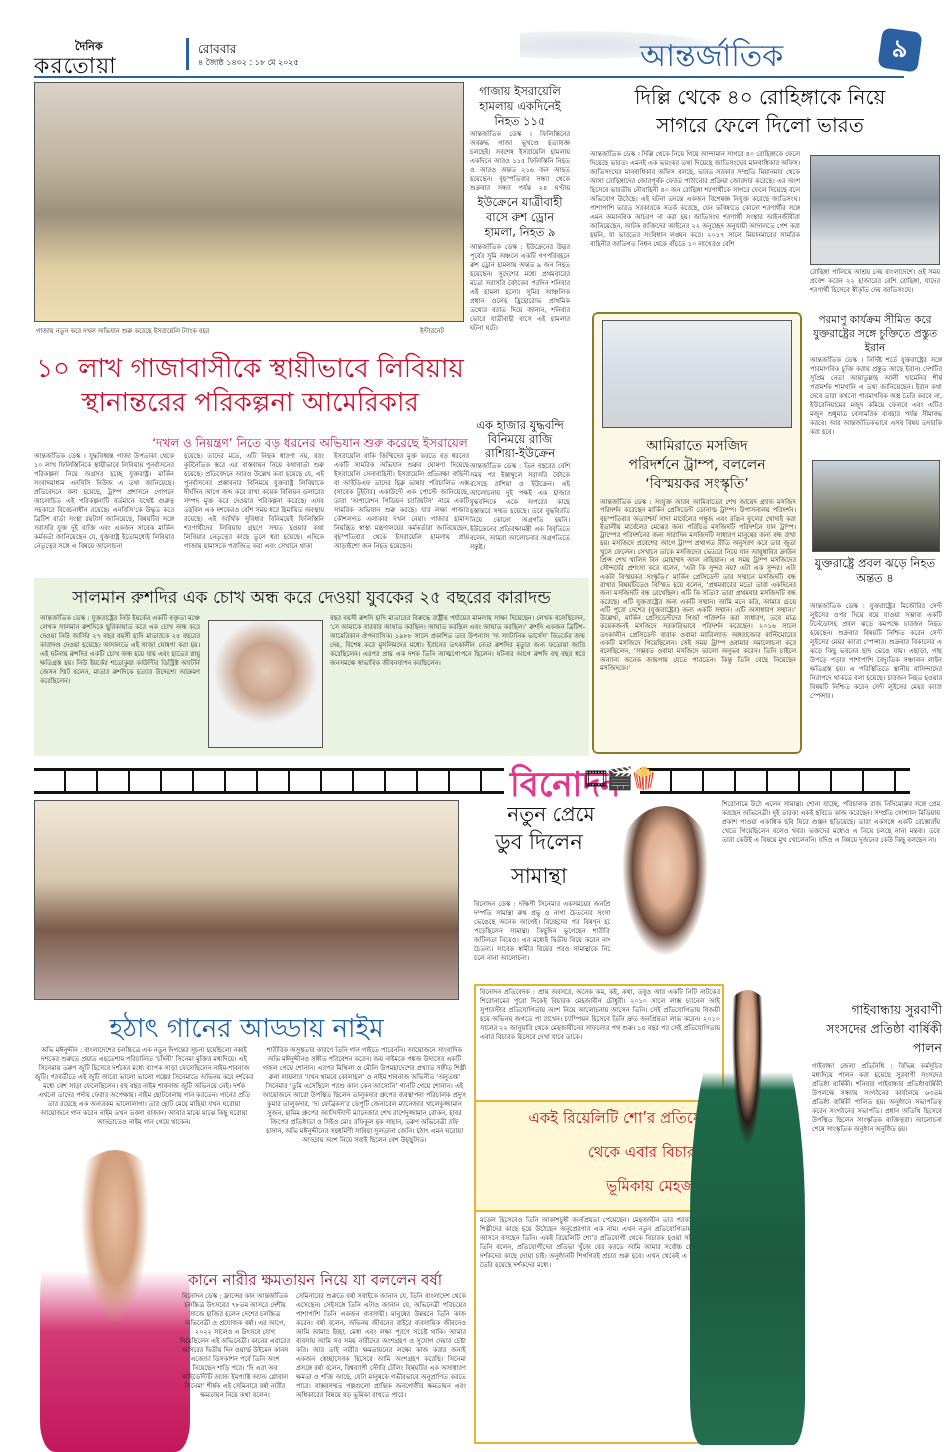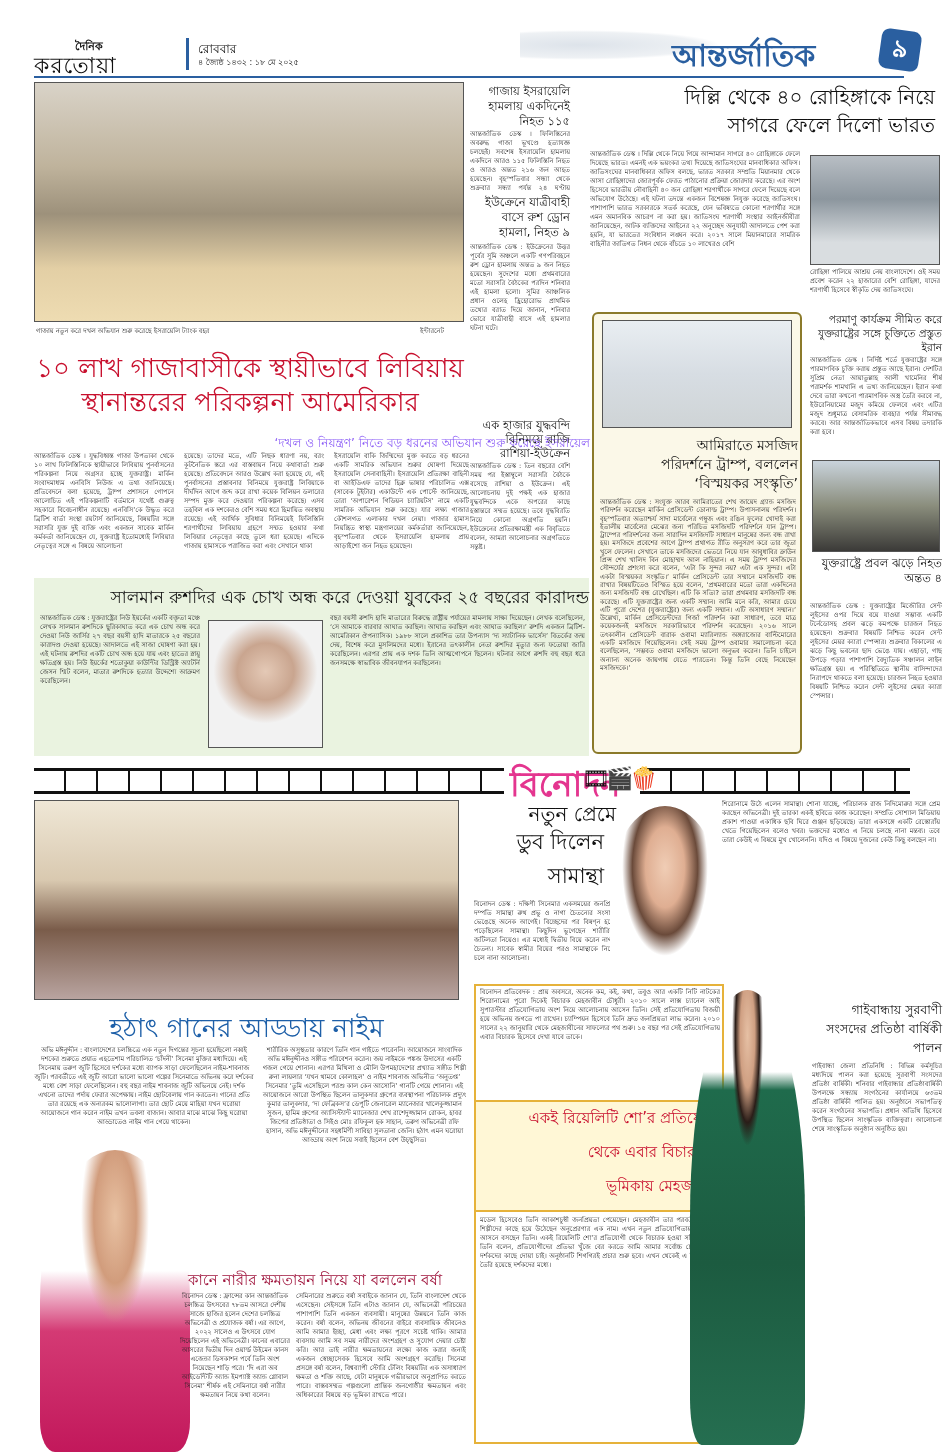--- a/index.html
+++ b/index.html
@@ -5,26 +5,26 @@
 *{box-sizing:border-box;margin:0;padding:0}
 body{width:945px;height:1452px;background:#fff;font-family:"DejaVu Sans",sans-serif;color:#111;position:relative;overflow:hidden}
 .abs{position:absolute}
 .hdr-line{left:34px;top:76px;width:870px;height:2px;background:#2a5fa0}
 .brand-small{left:75px;top:38px;font-size:11px;font-weight:bold}
 .brand{left:34px;top:48px;font-size:22px;font-weight:400;letter-spacing:1px}
 .vbar{left:186px;top:38px;width:3px;height:32px;background:#2a5fa0}
 .day{left:198px;top:40px;font-size:12px}
 .date{left:198px;top:56px;font-size:8px}
 .worldmap{left:520px;top:30px;width:200px;height:30px;background:radial-gradient(ellipse at 30% 50%,#dde3ea 0%,#eef1f4 60%,transparent 70%)}
-.section{left:672px;top:32px;font-size:30px;font-weight:bold;color:#2a5fa0}
+.section{left:640px;top:32px;font-size:30px;font-weight:normal;color:#2a5fa0}
 .pagenum{left:880px;top:30px;width:40px;height:40px;background:#2a5fa0;color:#fff;border-radius:8px;font-size:24px;font-weight:bold;display:flex;align-items:center;justify-content:center;transform:rotate(8deg)}
 .photo{background:linear-gradient(180deg,#cfc7b8 0%,#b5a78f 45%,#d8c29a 75%,#e2cfa6 100%);border:1px solid #555}
 .cap{font-size:6.5px;color:#222}
 .h-red{color:#c8102e;font-weight:normal;text-align:center}
-.hd{font-weight:normal;text-align:right;color:#111}
+.hd{font-weight:normal;text-align:center;color:#111}
 .body{font-size:6.5px;line-height:9px;text-align:justify;color:#222;overflow:hidden}
 .boxed{border:2px solid #8b7a2a;border-radius:6px;background:#fbf8e8}
 .green-band{background:#eaf3e0}
 .film{height:26px;border-top:3px solid #111;border-bottom:3px solid #111;background:repeating-linear-gradient(90deg,#fff 0 30px,#111 30px 32px)}
 .binodon{font-size:34px;font-weight:bold;color:#e4358f}
 .blue-h{color:#1d5fa8;text-align:center}
 .person{border-radius:50% 50% 10% 10%}
 </style>
 </head>
 <body>
@@ -40,21 +40,21 @@
     <span>৯</span>
   </div>
 <div class="abs hdr-line"></div>
 
 <div class="abs photo" style="left:34px;top:82px;width:430px;height:240px;background:linear-gradient(180deg,#d9d3c8 0%,#bfb39c 35%,#9d917b 55%,#e3cfa5 78%,#eedcb2 100%)"></div>
 <div class="abs cap" style="left:36px;top:326px">গাজায় নতুন করে দখল অভিযান শুরু করেছে ইসরায়েলি ট্যাংক বহর</div>
 <div class="abs cap" style="left:420px;top:326px">ইন্টারনেট</div>
 
 <div class="abs h-red" style="left:30px;top:352px;width:440px;font-size:26px;line-height:32px">১০ লাখ গাজাবাসীকে স্থায়ীভাবে লিবিয়ায়</div>
 <div class="abs h-red" style="left:30px;top:386px;width:440px;font-size:26px;line-height:32px">স্থানান্তরের পরিকল্পনা আমেরিকার</div>
-<div class="abs hd" style="left:30px;top:434px;width:560px;font-size:12px;color:#8b5cf6">‘দখল ও নিয়ন্ত্রণ’ নিতে বড় ধরনের অভিযান শুরু করেছে ইসরায়েল</div>
+<div class="abs hd" style="left:30px;top:434px;width:560px;font-size:12px;color:#be185d">‘দখল ও নিয়ন্ত্রণ’ নিতে বড় ধরনের অভিযান শুরু করেছে ইসরায়েল</div>
 <div class="abs body" style="left:34px;top:452px;width:140px;height:100px">আন্তর্জাতিক ডেস্ক । যুদ্ধবিধ্বস্ত গাজা উপত্যকা থেকে ১০ লাখ ফিলিস্তিনিকে স্থায়ীভাবে লিবিয়ায় পুনর্বাসনের পরিকল্পনা নিয়ে অগ্রসর হচ্ছে যুক্তরাষ্ট্র। মার্কিন সংবাদমাধ্যম এনবিসি নিউজ এ তথ্য জানিয়েছে। প্রতিবেদনে বলা হয়েছে, ট্রাম্প প্রশাসনে গোপনে আলোচিত এই পরিকল্পনাটি বর্তমানে যথেষ্ট গুরুত্ব সহকারে বিবেচনাধীন রয়েছে। এনবিসি’কে উদ্ধৃত করে ব্রিটিশ বার্তা সংস্থা রয়টার্স জানিয়েছে, বিষয়টির সঙ্গে সরাসরি যুক্ত দুই ব্যক্তি এবং একজন সাবেক মার্কিন কর্মকর্তা জানিয়েছেন যে, যুক্তরাষ্ট্র ইতোমধ্যেই লিবিয়ার নেতৃত্বের সঙ্গে এ বিষয়ে আলোচনা</div>
 <div class="abs body" style="left:184px;top:452px;width:140px;height:100px">হয়েছে। তাদের মতে, এটি নিছক ধারণা নয়, বরং কূটনৈতিক স্তরে এর বাস্তবায়ন নিয়ে কথাবার্তা শুরু হয়েছে। প্রতিবেদনে আরও উল্লেখ করা হয়েছে যে, এই পুনর্বাসনের প্রস্তাবনার বিনিময়ে যুক্তরাষ্ট্র লিবিয়াকে দীর্ঘদিন আগে জব্দ করে রাখা কয়েক বিলিয়ন ডলারের সম্পদ মুক্ত করে দেওয়ার পরিকল্পনা করেছে। এসব তহবিল এক দশকেরও বেশি সময় ধরে হিমায়িত অবস্থায় রয়েছে। এই আর্থিক সুবিধার বিনিময়েই ফিলিস্তিনি শরণার্থীদের লিবিয়ায় গ্রহণে সম্মত হওয়ার কথা লিবিয়ার নেতৃত্বের কাছে তুলে ধরা হয়েছে। এদিকে গাজায় হামাসকে পরাজিত করা এবং সেখানে থাকা</div>
 <div class="abs body" style="left:334px;top:452px;width:135px;height:100px">ইসরায়েলি বাকি জিম্মিদের মুক্ত করতে বড় ধরনের একটি সামরিক অভিযান শুরুর ঘোষণা দিয়েছে ইসরায়েলি সেনাবাহিনী। ইসরায়েলি প্রতিরক্ষা বাহিনী বা আইডিএফ তাদের হিব্রু ভাষার পরিচালিত এক্স (সাবেক টুইটার) একাউন্টে এক পোস্টে জানিয়েছে, তারা ‘অপারেশন গিডিয়ন চ্যারিয়টস’ নামে একটি সামরিক অভিযান শুরু করছে। যার লক্ষ্য গাজার কৌশলগত এলাকার দখল নেয়া। গাজার হামাস নিয়ন্ত্রিত স্বাস্থ্য মন্ত্রণালয়ের কর্মকর্তারা জানিয়েছেন, বৃহস্পতিবার থেকে ইসরায়েলি হামলায় প্রায় আড়াইশো জন নিহত হয়েছেন।</div>
 
 <div class="abs hd" style="left:470px;top:84px;width:100px;font-size:11.5px;line-height:15px">গাজায় ইসরায়েলি হামলায় একদিনেই নিহত ১১৫</div>
 <div class="abs body" style="left:470px;top:130px;width:100px;height:62px">আন্তর্জাতিক ডেস্ক । ফিলিস্তিনের অবরুদ্ধ গাজা ভূখণ্ডে হত্যাযজ্ঞ চলছেই। সবশেষ ইসরায়েলি হামলায় একদিনে আরও ১১৫ ফিলিস্তিনি নিহত ও আরও অন্তত ২১৬ জন আহত হয়েছেন। বৃহস্পতিবার সন্ধ্যা থেকে শুক্রবার সন্ধ্যা পর্যন্ত ২৪ ঘণ্টায় দখলদারদের নির্বিচারে হামলায় এ হতাহতের ঘটনা ঘটে।</div>
 <div class="abs hd" style="left:470px;top:195px;width:100px;font-size:11.5px;line-height:15px">ইউক্রেনে যাত্রীবাহী বাসে রুশ ড্রোন হামলা, নিহত ৯</div>
 <div class="abs body" style="left:470px;top:243px;width:100px;height:170px">আন্তর্জাতিক ডেস্ক : ইউক্রেনের উত্তর পূর্বের সুমি অঞ্চলে একটি গণপরিবহনে রুশ ড্রোন হামলায় অন্তত ৯ জন নিহত হয়েছেন। সুদেশের মধ্যে প্রথমবারের মতো সরাসরি বৈঠকের পরদিন শনিবার এই হামলা হলো। সুমির আঞ্চলিক প্রধান ওলেহ হ্রিহোরোভ প্রাথমিক তথ্যের বরাত দিয়ে জানান, শনিবার ভোরে যাত্রীবাহী বাসে এই হামলার ঘটনা ঘটে।</div>
 <div class="abs hd" style="left:470px;top:418px;width:100px;font-size:11.5px;line-height:14px">এক হাজার যুদ্ধবন্দি বিনিময়ে রাজি রাশিয়া-ইউক্রেন</div>
 <div class="abs body" style="left:470px;top:462px;width:100px;height:88px">আন্তর্জাতিক ডেস্ক : তিন বছরের বেশি সময় পর ইস্তাম্বুলে সরাসরি বৈঠকে বসেছে রাশিয়া ও ইউক্রেন। এই আলোচনায় দুই পক্ষই এক হাজার যুদ্ধবন্দিকে একে অপরের কাছে হস্তান্তরে সম্মত হয়েছে। তবে যুদ্ধবিরতি নিয়ে কোনো অগ্রগতি হয়নি। ইউক্রেনের প্রতিরক্ষামন্ত্রী এক বিবৃতিতে বলেন, আমরা আলোচনার অগ্রগতিতে সন্তুষ্ট।</div>

